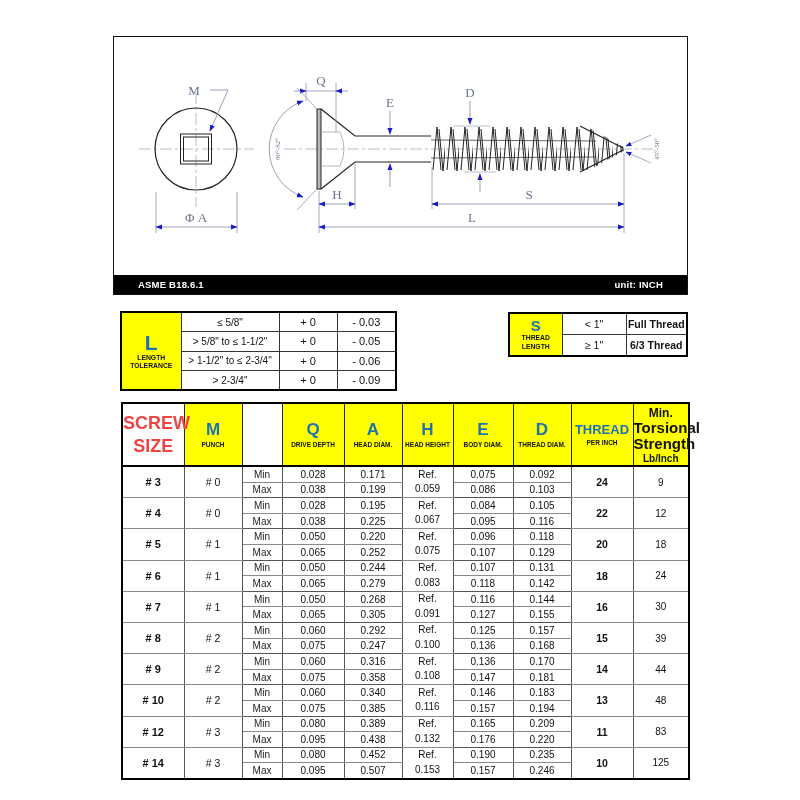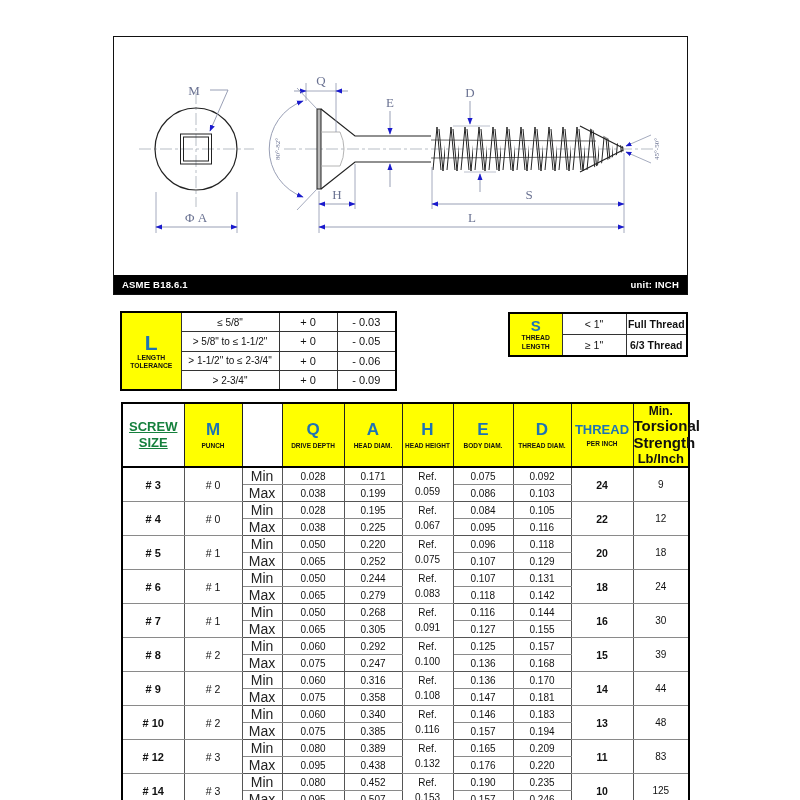--- a/index.html
+++ b/index.html
@@ -4,21 +4,21 @@
 <style>
   html,body{margin:0;padding:0;background:#fff;}
   .page{position:relative;width:800px;height:800px;background:#fff;overflow:hidden;
         font-family:"Liberation Sans",sans-serif;color:#111;}
 
   
   .drawing{position:absolute;left:113px;top:36px;width:575px;height:259px;
            border:1.5px solid #111;box-sizing:border-box;background:#fff;}
   .drawing svg{display:block;}
   .titlebar{position:absolute;left:0;right:0;bottom:0;height:19px;background:#000;
-            display:flex;align-items:center;justify-content:space-between;padding:0 8px;
+            display:flex;align-items:center;justify-content:space-between;padding:0 24px;
             font-size:9.5px;font-weight:bold;color:#fff;letter-spacing:.2px;}
 
   .dimtxt{font-family:"Liberation Serif",serif;fill:#6a7292;font-size:13px;}
   .dimtxt.small{font-size:7px;}
 
   
   table{border-collapse:collapse;table-layout:fixed;}
   .ltab{position:absolute;left:120px;top:311px;width:277px;border:2px solid #000;}
   .ltab td{border:1px solid #333;height:18.3px;text-align:center;vertical-align:middle;
            font-size:10px;padding:0;}
@@ -31,31 +31,31 @@
   .kbig{color:#1E73B5;font-weight:bold;font-size:21px;line-height:1;}
   .stab .kbig{font-size:15px;}
   .ksm{color:#111;font-weight:bold;font-size:6.8px;line-height:1.25;margin-top:1px;}
 
   
   .main{position:absolute;left:121px;top:402px;width:567px;border:2px solid #000;}
   .main th,.main td{padding:0;text-align:center;vertical-align:middle;}
   .main thead th{border:1px solid #222;border-bottom:2px solid #000;height:61px;
                  background:#FFFF00;}
   .main thead th.white{background:#fff;}
-  .hsize{color:#15803d;font-weight:bold;font-size:13px;line-height:1.25;text-decoration:underline;}
+  .hsize{color:#ef4444;font-weight:bold;font-size:18px;line-height:1.25;}
   .hbig{color:#1E73B5;font-weight:bold;font-size:17px;line-height:1.05;}
   .hbig.thr{font-size:13px;}
   .hsub{color:#111;font-weight:bold;font-size:6.5px;margin-top:3px;}
-  .s1{font-size:12px;} .s2{font-size:15px;font-weight:bold;line-height:1.1;} .s3{font-size:13px;}
+  .s1{font-size:12px;} .s2{font-size:15px;font-weight:bold;line-height:1.1;} .s3{font-size:10px;}
   tbody.pair{border:1.8px solid #000;}
   .main td{border:1px solid #555;font-size:10px;height:14.6px;}
   .main tr.r1 td{border-bottom:1px solid #8a8a8a;}
   .main td.size{font-weight:bold;font-size:11px;}
   .main td.punch{font-size:10.5px;}
-  .main td.mm{font-size:14px;color:#222;}
+  .main td.mm{font-size:10px;color:#222;}
   .main td.tpi{font-weight:bold;font-size:10.5px;}
   .main td.str{font-size:10px;}
   .main td.href{font-size:10px;}
   .href .hl{height:14.6px;line-height:14.6px;}
 </style>
 </head>
 <body>
 
 <div class="page">
 

